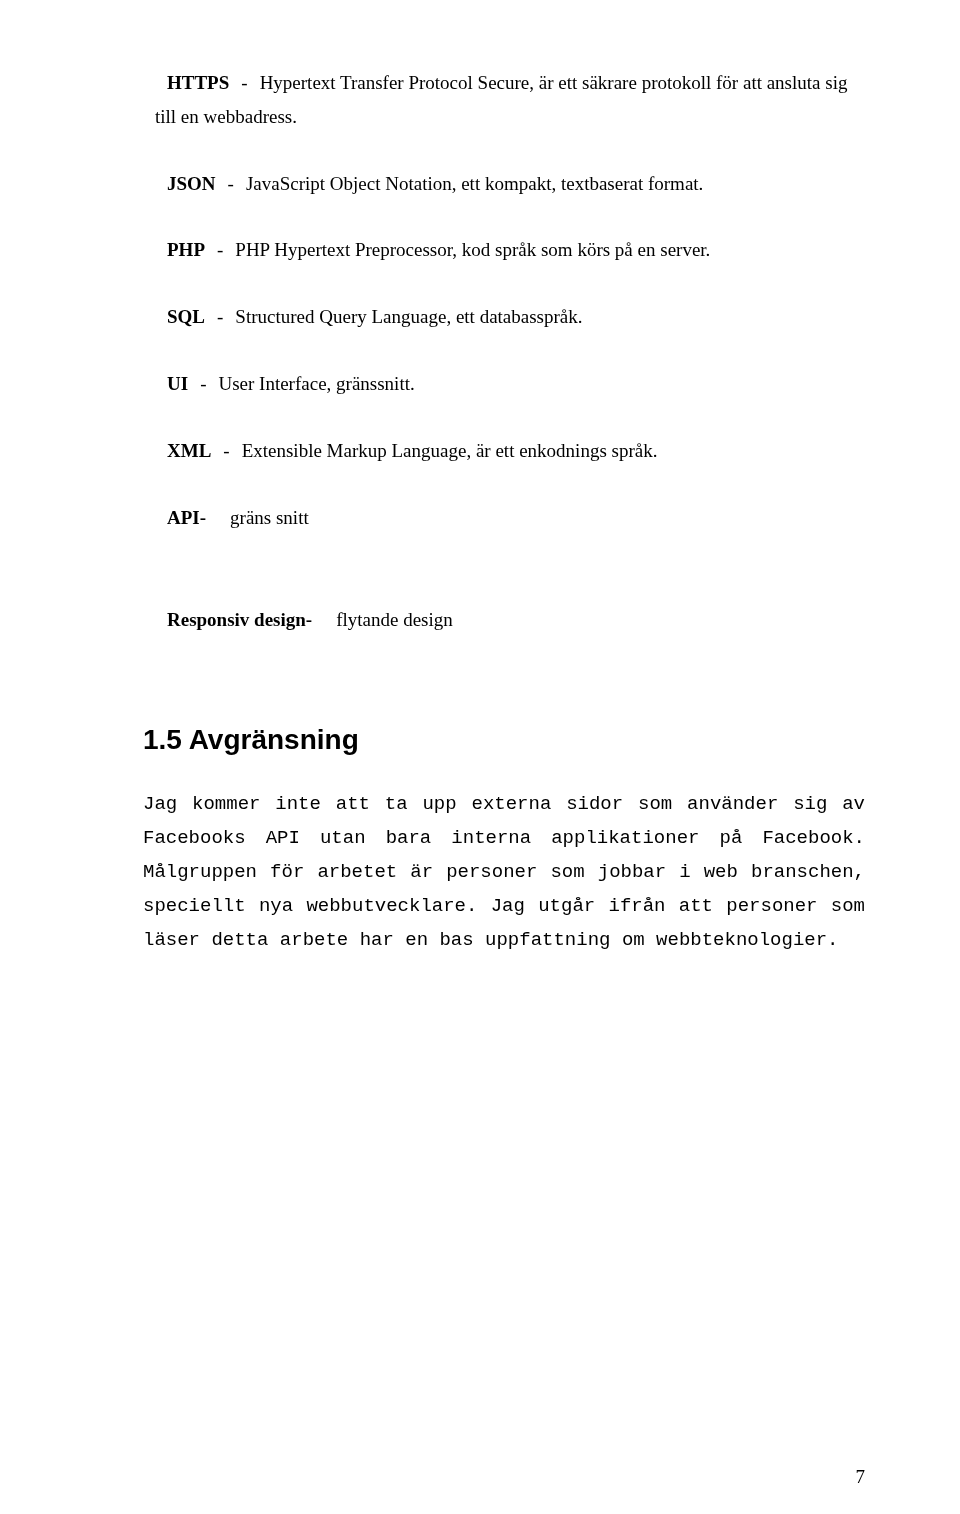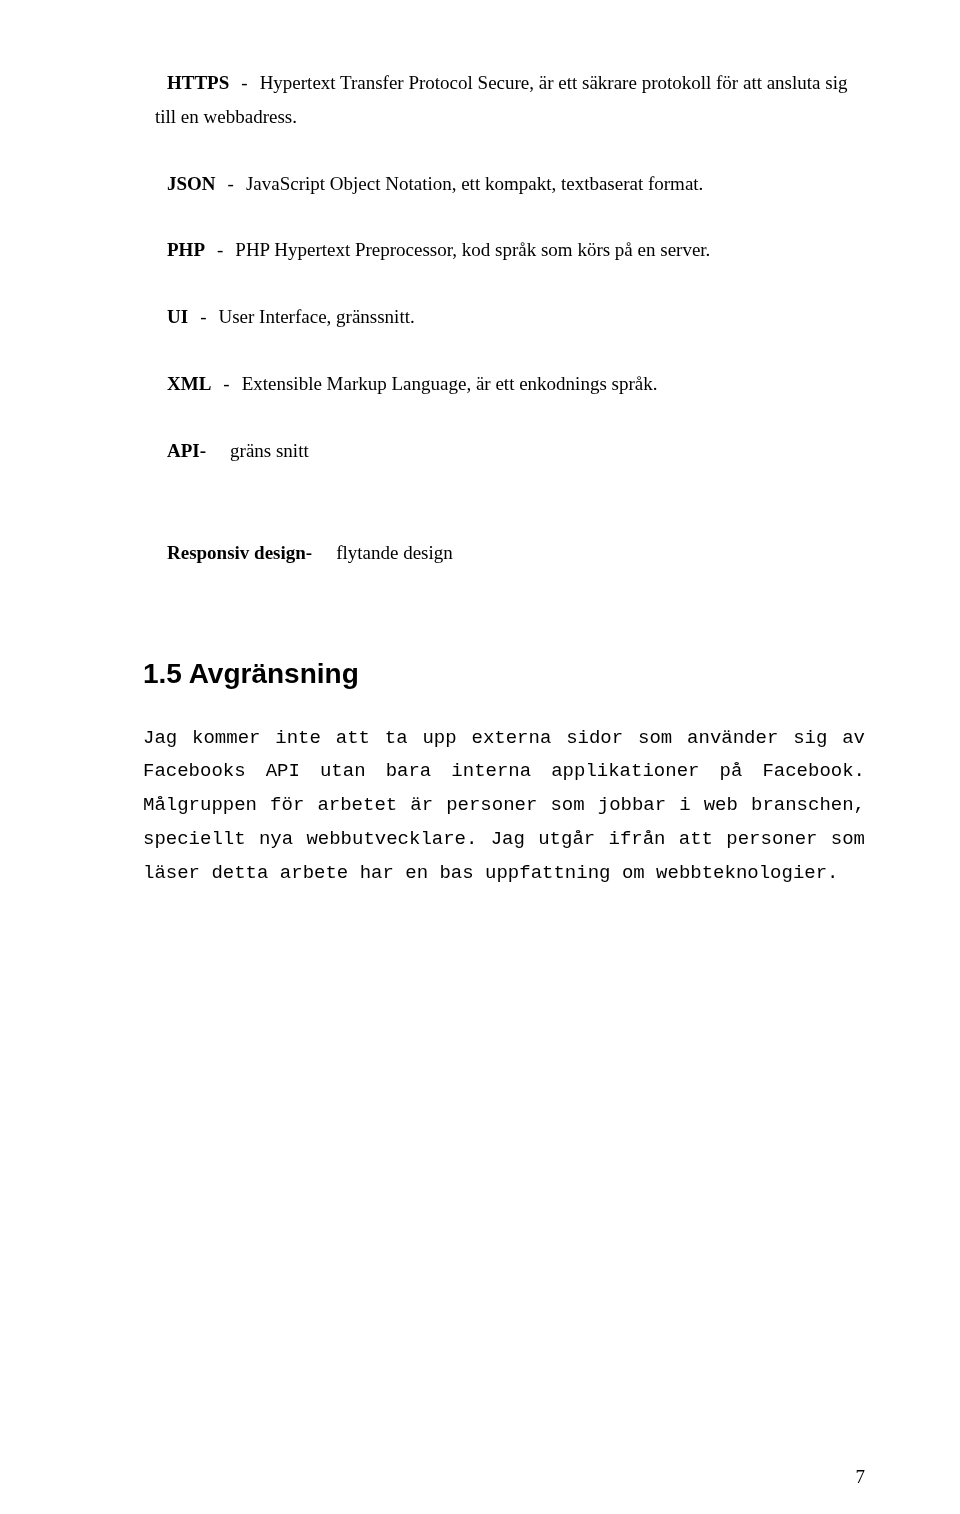--- a/index.html
+++ b/index.html
@@ -49,20 +49,21 @@
       font-size: 19px;
     }
   </style>
 </head>
 <body>
 
 <div class="definitions" id="definitions">
     <p class="def-item"><span class="bold">HTTPS</span>-<span>Hypertext Transfer Protocol Secure, är ett säkrare protokoll för att ansluta sig till en webbadress.</span></p>
     <p class="def-item"><span class="bold">JSON</span>-<span>JavaScript Object Notation, ett kompakt, textbaserat format.</span></p>
     <p class="def-item"><span class="bold">PHP</span>-<span>PHP Hypertext Preprocessor, kod språk som körs på en server.</span></p>
+    <p class="def-item"><span class="bold">SQL</span>-<span>Structured Query Language, ett databasspråk.</span></p>
     <p class="def-item"><span class="bold">UI</span>-<span>User Interface, gränssnitt.</span></p>
     <p class="def-item"><span class="bold">XML</span>-<span>Extensible Markup Language, är ett enkodnings språk.</span></p>
     <p class="def-item big-gap"><span class="bold">API-</span><span>gräns snitt</span></p>
     <p class="def-item"><span class="bold">Responsiv design-</span><span>flytande design</span></p>
   </div>
 
 <h2 class="heading">1.5 Avgränsning</h2>
 
 <p class="body-para">Jag kommer inte att ta upp externa sidor som använder sig av Facebooks API utan bara interna applikationer på Facebook. Målgruppen för arbetet är personer som jobbar i web branschen, speciellt nya webbutvecklare. Jag utgår ifrån att personer som läser detta arbete har en bas uppfattning om webbteknologier.</p>
 

